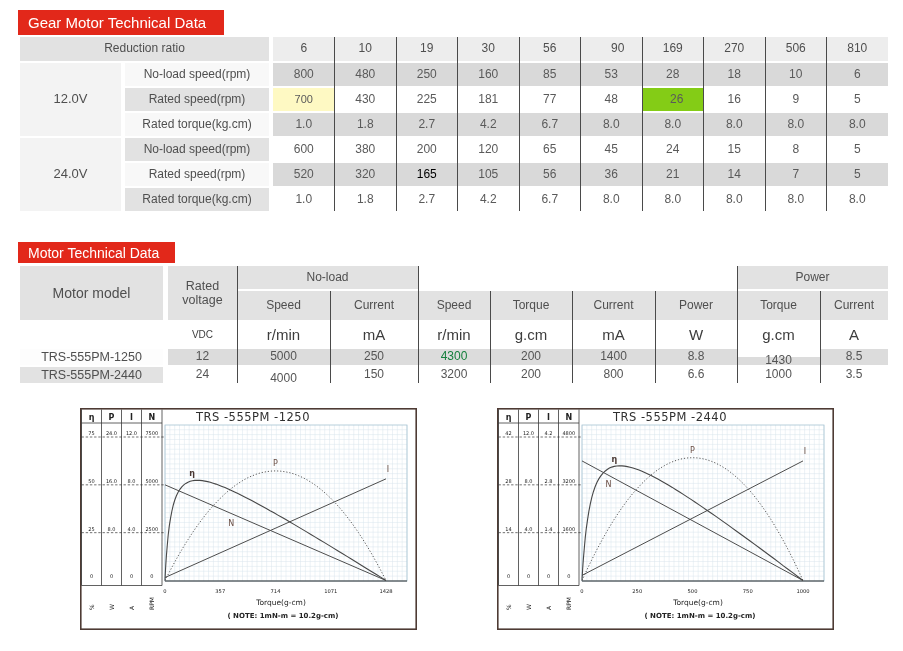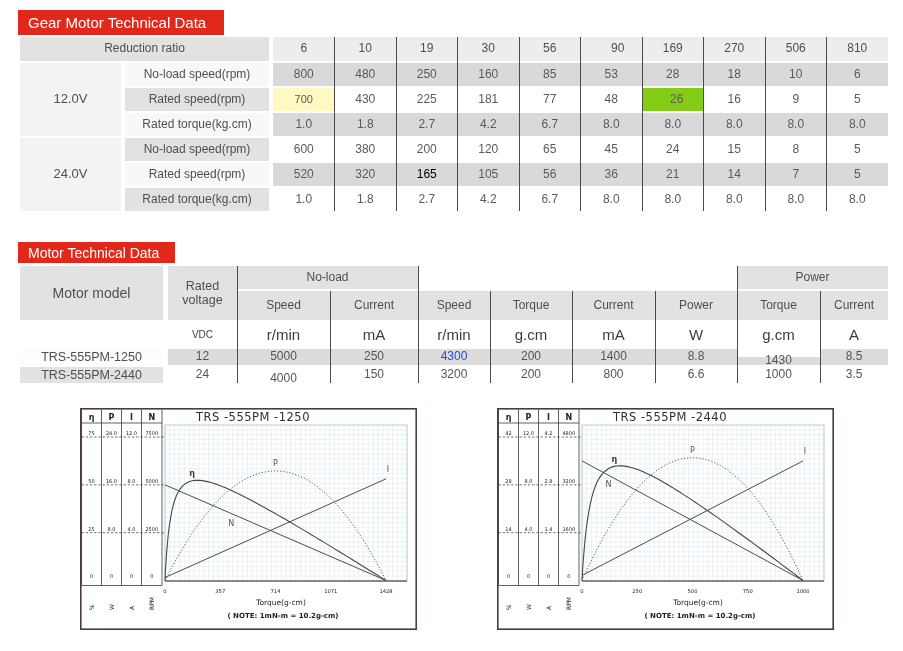--- a/index.html
+++ b/index.html
@@ -128,21 +128,21 @@
       <div class="cell" style="grid-area: 3 / 6; background: rgb(255, 255, 255); font-size: 15px; color: rgb(61, 61, 61);">r/min</div>
       <div class="cell" style="grid-area: 3 / 7; background: rgb(255, 255, 255); font-size: 15px; color: rgb(61, 61, 61);">g.cm</div>
       <div class="cell" style="grid-area: 3 / 8; background: rgb(255, 255, 255); font-size: 15px; color: rgb(61, 61, 61);">mA</div>
       <div class="cell" style="grid-area: 3 / 9; background: rgb(255, 255, 255); font-size: 15px; color: rgb(61, 61, 61);">W</div>
       <div class="cell" style="grid-area: 3 / 10; background: rgb(255, 255, 255); font-size: 15px; color: rgb(61, 61, 61);">g.cm</div>
       <div class="cell" style="grid-area: 3 / 11; background: rgb(255, 255, 255); font-size: 15px; color: rgb(61, 61, 61);">A</div>
       <div class="cell" style="grid-area: 4 / 1; background: rgb(253, 253, 253); font-size: 12.5px;">TRS-555PM-1250</div>
       <div class="cell" style="grid-area: 4 / 3; background: rgb(220, 220, 220); font-size: 12px; color: rgb(85, 85, 85);">12</div>
       <div class="cell" style="grid-area: 4 / 4; background: rgb(220, 220, 220); font-size: 12px; color: rgb(85, 85, 85);">5000</div>
       <div class="cell" style="grid-area: 4 / 5; background: rgb(220, 220, 220); font-size: 12px; color: rgb(85, 85, 85);">250</div>
-      <div class="cell" style="grid-area: 4 / 6; background: rgb(220, 220, 220); font-size: 12px; color: #1d4ed8;">4300</div>
+      <div class="cell" style="grid-area: 4 / 6; background: rgb(220, 220, 220); font-size: 12px; color: #15803d;">4300</div>
       <div class="cell" style="grid-area: 4 / 7; background: rgb(220, 220, 220); font-size: 12px; color: rgb(85, 85, 85);">200</div>
       <div class="cell" style="grid-area: 4 / 8; background: rgb(220, 220, 220); font-size: 12px; color: rgb(85, 85, 85);">1400</div>
       <div class="cell" style="grid-area: 4 / 9; background: rgb(220, 220, 220); font-size: 12px; color: rgb(85, 85, 85);">8.8</div>
       <div class="cell" style="grid-area: 4 / 10; background: rgb(220, 220, 220); font-size: 12px; color: rgb(85, 85, 85); margin-top: 8px;">1430</div>
       <div class="cell" style="grid-area: 4 / 11; background: rgb(220, 220, 220); font-size: 12px; color: rgb(85, 85, 85);">8.5</div>
       <div class="cell" style="grid-area: 5 / 1; background: rgb(226, 226, 226); font-size: 12.5px;">TRS-555PM-2440</div>
       <div class="cell" style="grid-area: 5 / 3; background: rgb(255, 255, 255); font-size: 12px; color: rgb(85, 85, 85);">24</div>
       <div class="cell" style="grid-area: 5 / 4; background: rgb(255, 255, 255); font-size: 12px; color: rgb(85, 85, 85); margin-top: 8px;">4000</div>
       <div class="cell" style="grid-area: 5 / 5; background: rgb(255, 255, 255); font-size: 12px; color: rgb(85, 85, 85);">150</div>
       <div class="cell" style="grid-area: 5 / 6; background: rgb(255, 255, 255); font-size: 12px; color: rgb(85, 85, 85);">3200</div>

